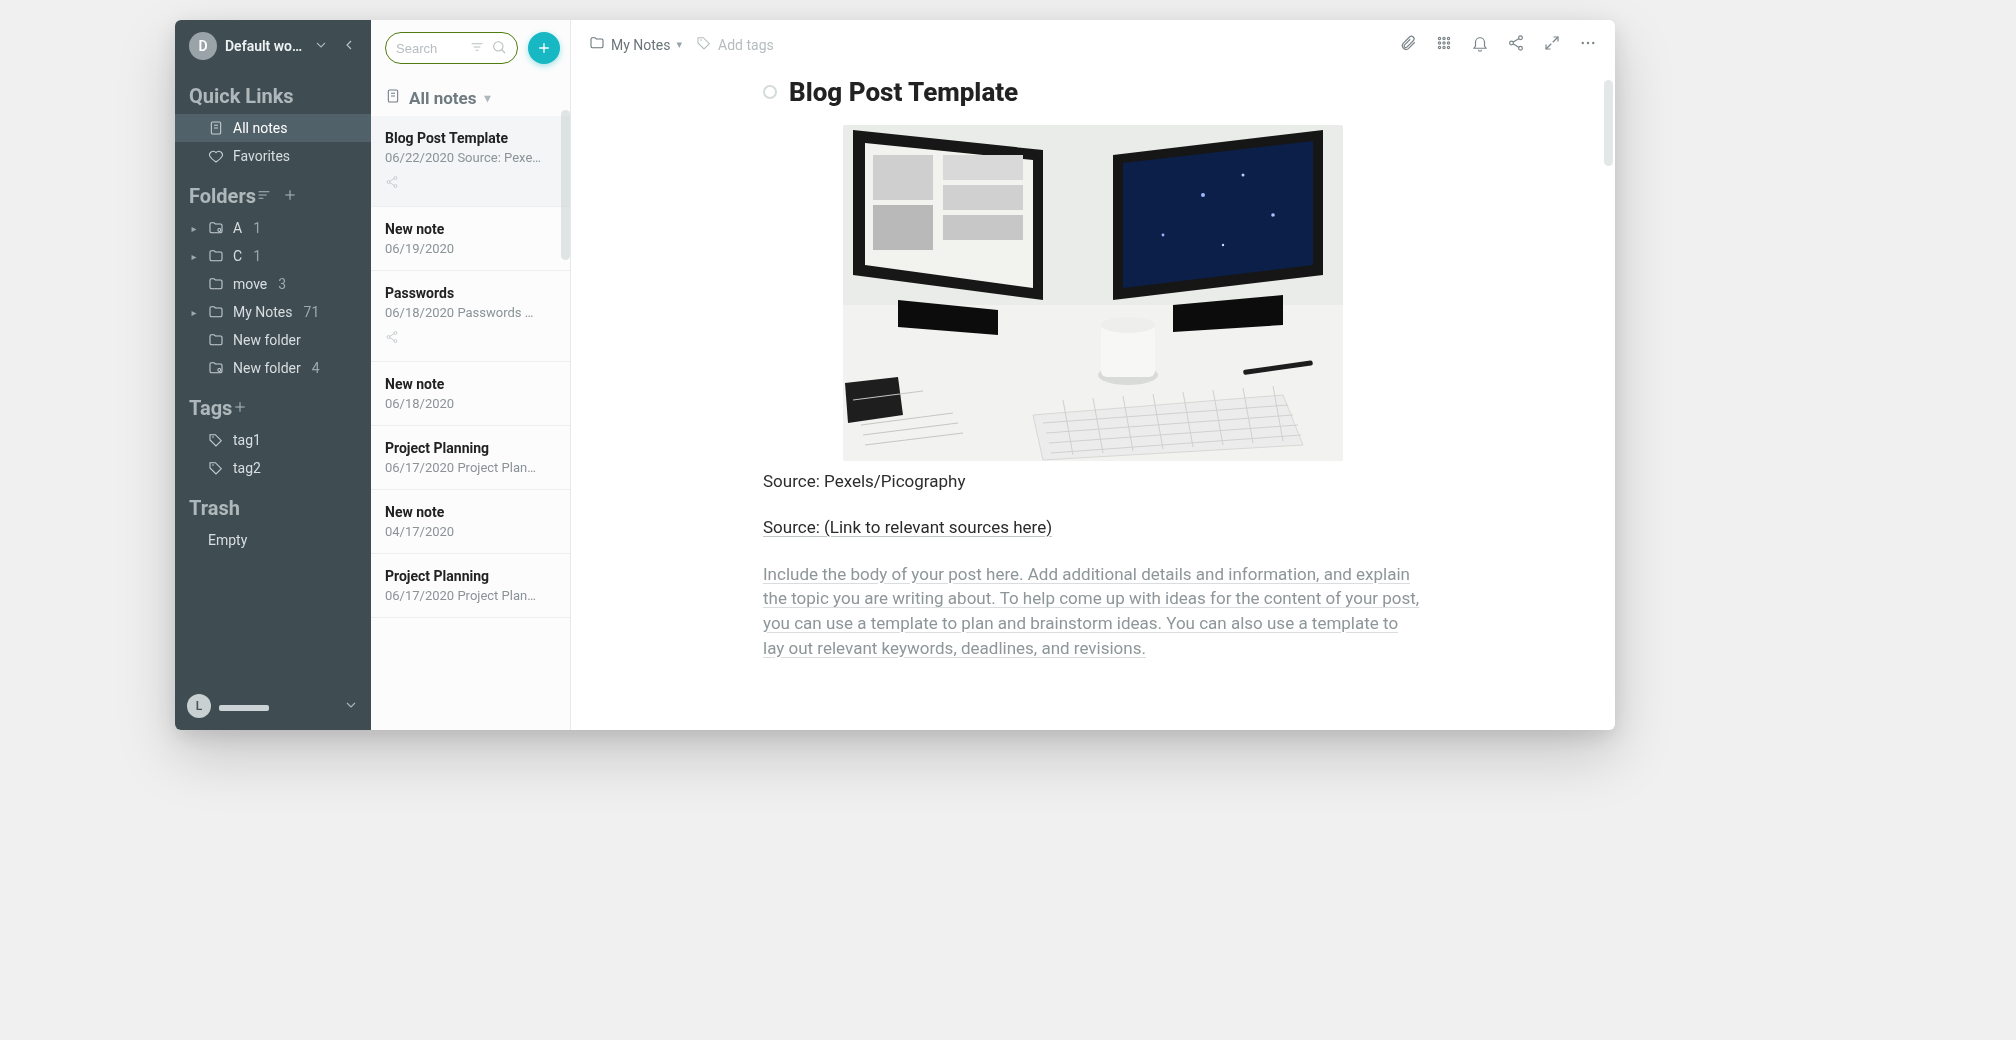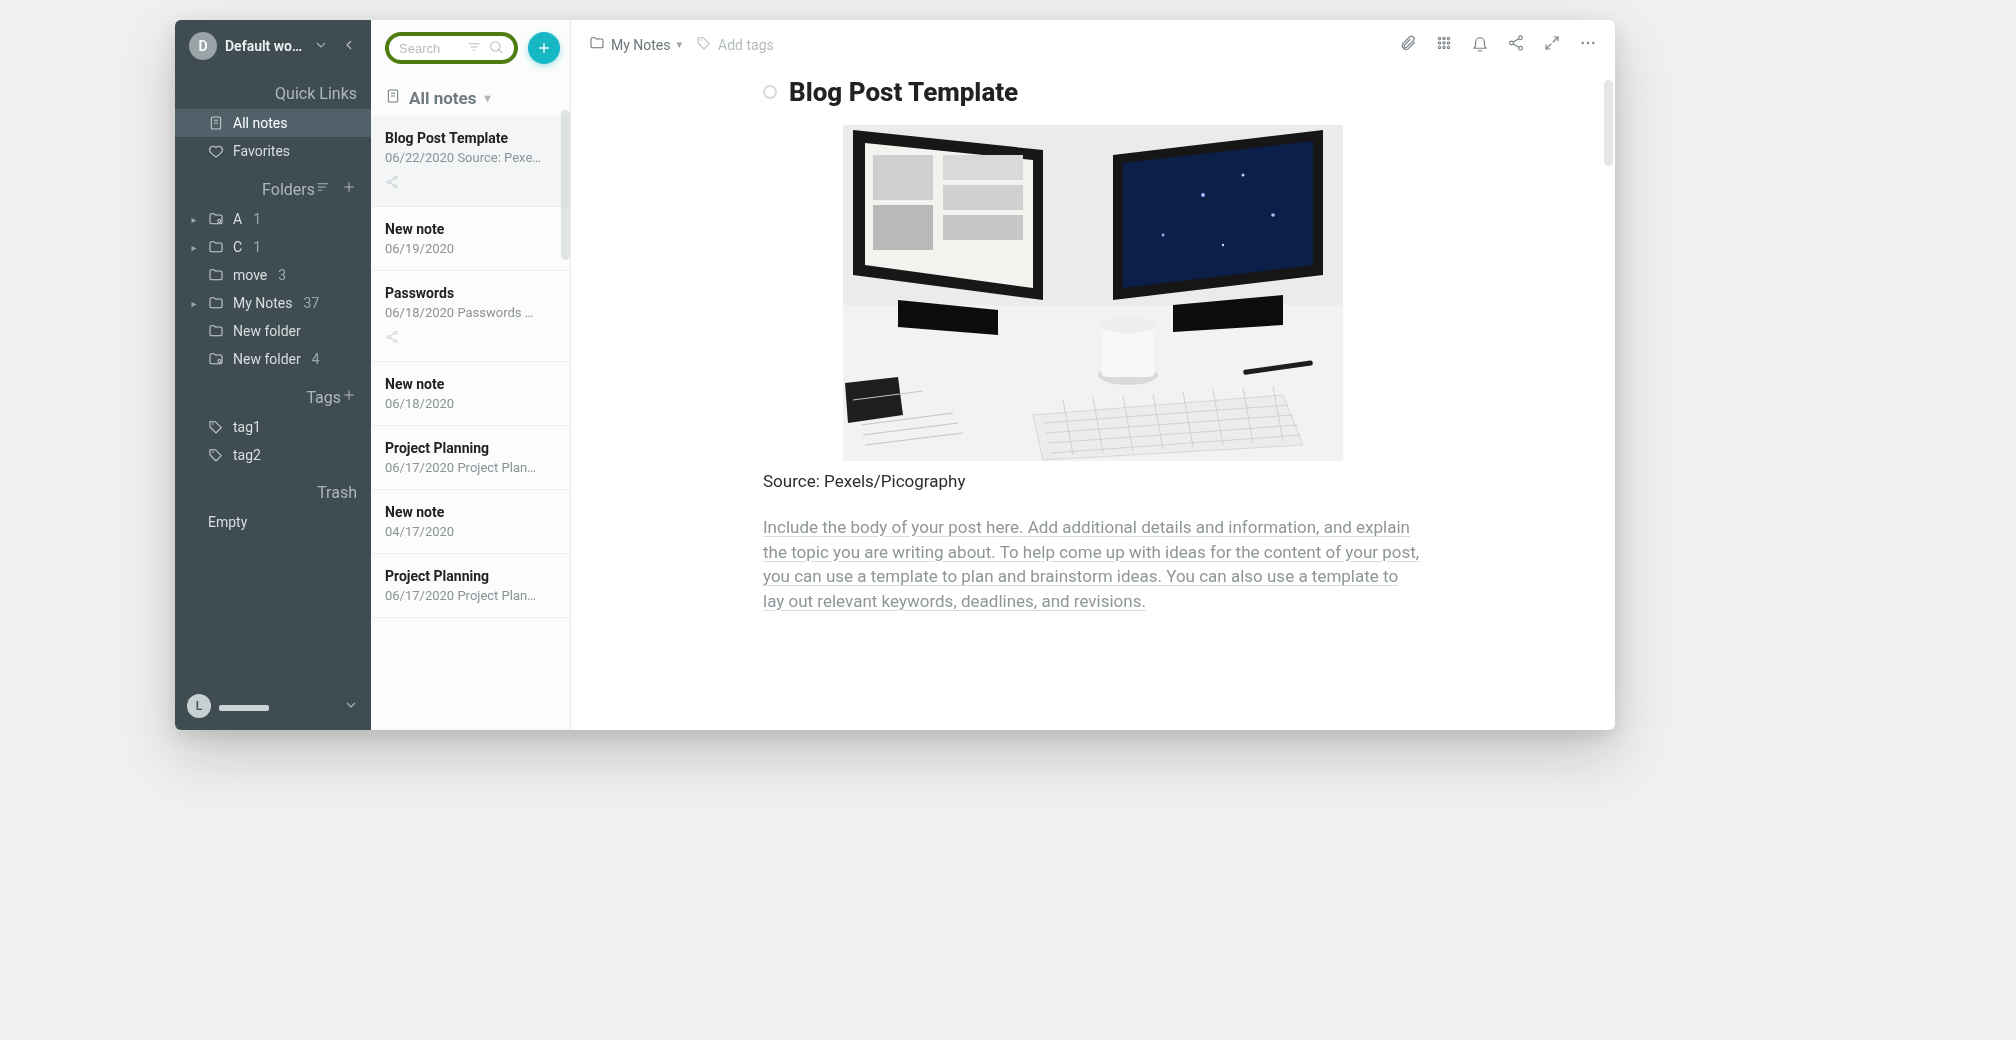--- a/index.html
+++ b/index.html
@@ -44,22 +44,22 @@
     display:flex;align-items:center;justify-content:center;
     font-size:14px;
   }
   .ws-name{flex:1;font-weight:600;color:#eef2f3;white-space:nowrap;overflow:hidden;text-overflow:ellipsis;}
   .ws-caret{color:#a9b2b5;}
   .collapse-btn{
     margin-left:auto;color:#bcc4c7;padding:4px;cursor:pointer;
   }
   .sb-section{padding:6px 0 0;}
   .sb-heading{
-    display:flex;align-items:center;justify-content:flex-end;
-    padding:8px 14px 6px;color:#aeb7ba;font-weight:400;font-size:16px;
+    display:flex;align-items:center;justify-content:flex-start;
+    padding:8px 14px 6px;color:#aeb7ba;font-weight:700;font-size:20px;
   }
   .sb-heading .hdg-tools{display:flex;gap:10px;color:#aeb7ba;}
   .sb-item{
     display:flex;align-items:center;gap:9px;
     padding:6px 14px 6px 14px;
     cursor:pointer;
     color:#d8dee0;
   }
   .sb-item .arrow-slot{width:10px;display:inline-flex;justify-content:center;color:#9fa8ab;font-size:10px;}
   .sb-item .cnt{color:#9ea8ab;margin-left:2px;}
@@ -84,21 +84,21 @@
     display:flex;flex-direction:column;
     background:#fcfcfc;
     position:relative;
   }
   .list-top{
     display:flex;align-items:center;gap:10px;
     padding:12px 10px 10px 14px;
   }
   .search-wrap{
     flex:1;display:flex;align-items:center;
-    background:#fff;border:4px solid #4d7c0f;border-radius:18px;
+    background:#fff;border:1px solid #4d7c0f;border-radius:18px;
     padding:4px 10px;height:32px;gap:6px;
   }
   .search-wrap input{
     border:none;outline:none;background:transparent;width:100%;
     font-size:13px;color:#555;
   }
   .search-wrap input::placeholder{color:#b6bdc0;}
   .search-tool{color:#b6bdc0;}
   .new-note-btn{
     width:32px;height:32px;border-radius:50%;background:#17b8c4;
@@ -268,21 +268,21 @@
             <span class="cnt">3</span>
           </div>
           <div class="sb-item">
             <span class="arrow-slot">▸</span>
             <span class="sb-icon">
               <svg class="icon" viewBox="0 0 24 24">
                 <path d="M3 6a2 2 0 0 1 2-2h4l2 2h8a2 2 0 0 1 2 2v9a2 2 0 0 1-2 2H5a2 2 0 0 1-2-2V6z"></path>
               </svg>
             </span>
             <span>My Notes</span>
-            <span class="cnt">37</span>
+            <span class="cnt">71</span>
           </div>
           <div class="sb-item">
             <span class="arrow-slot"></span>
             <span class="sb-icon">
               <svg class="icon" viewBox="0 0 24 24">
                 <path d="M3 6a2 2 0 0 1 2-2h4l2 2h8a2 2 0 0 1 2 2v9a2 2 0 0 1-2 2H5a2 2 0 0 1-2-2V6z"></path>
               </svg>
             </span>
             <span>New folder</span>
           </div>
@@ -564,19 +564,20 @@
               <line x1="18" y1="300" x2="110" y2="288"></line>
                 <line x1="20" y1="310" x2="115" y2="298"></line>
                 <line x1="22" y1="320" x2="120" y2="308"></line>
                 <line x1="10" y1="275" x2="80" y2="266"></line>
             </g>
           </svg>
         </div>
 
         <div class="caption">Source: Pexels/Picography</div>
 
+        <p class="body-p">Source: (Link to relevant sources here)</p>
         <p class="body-p dim">Include the body of your post here. Add additional details and information, and explain the topic you are writing about. To help come up with ideas for the content of your post, you can use a template to plan and brainstorm ideas. You can also use a template to lay out relevant keywords, deadlines, and revisions.</p>
       </div>
     </div>
     <div class="content-scrollbar"></div>
   </section>
 
 </div>
 
 </body></html>

